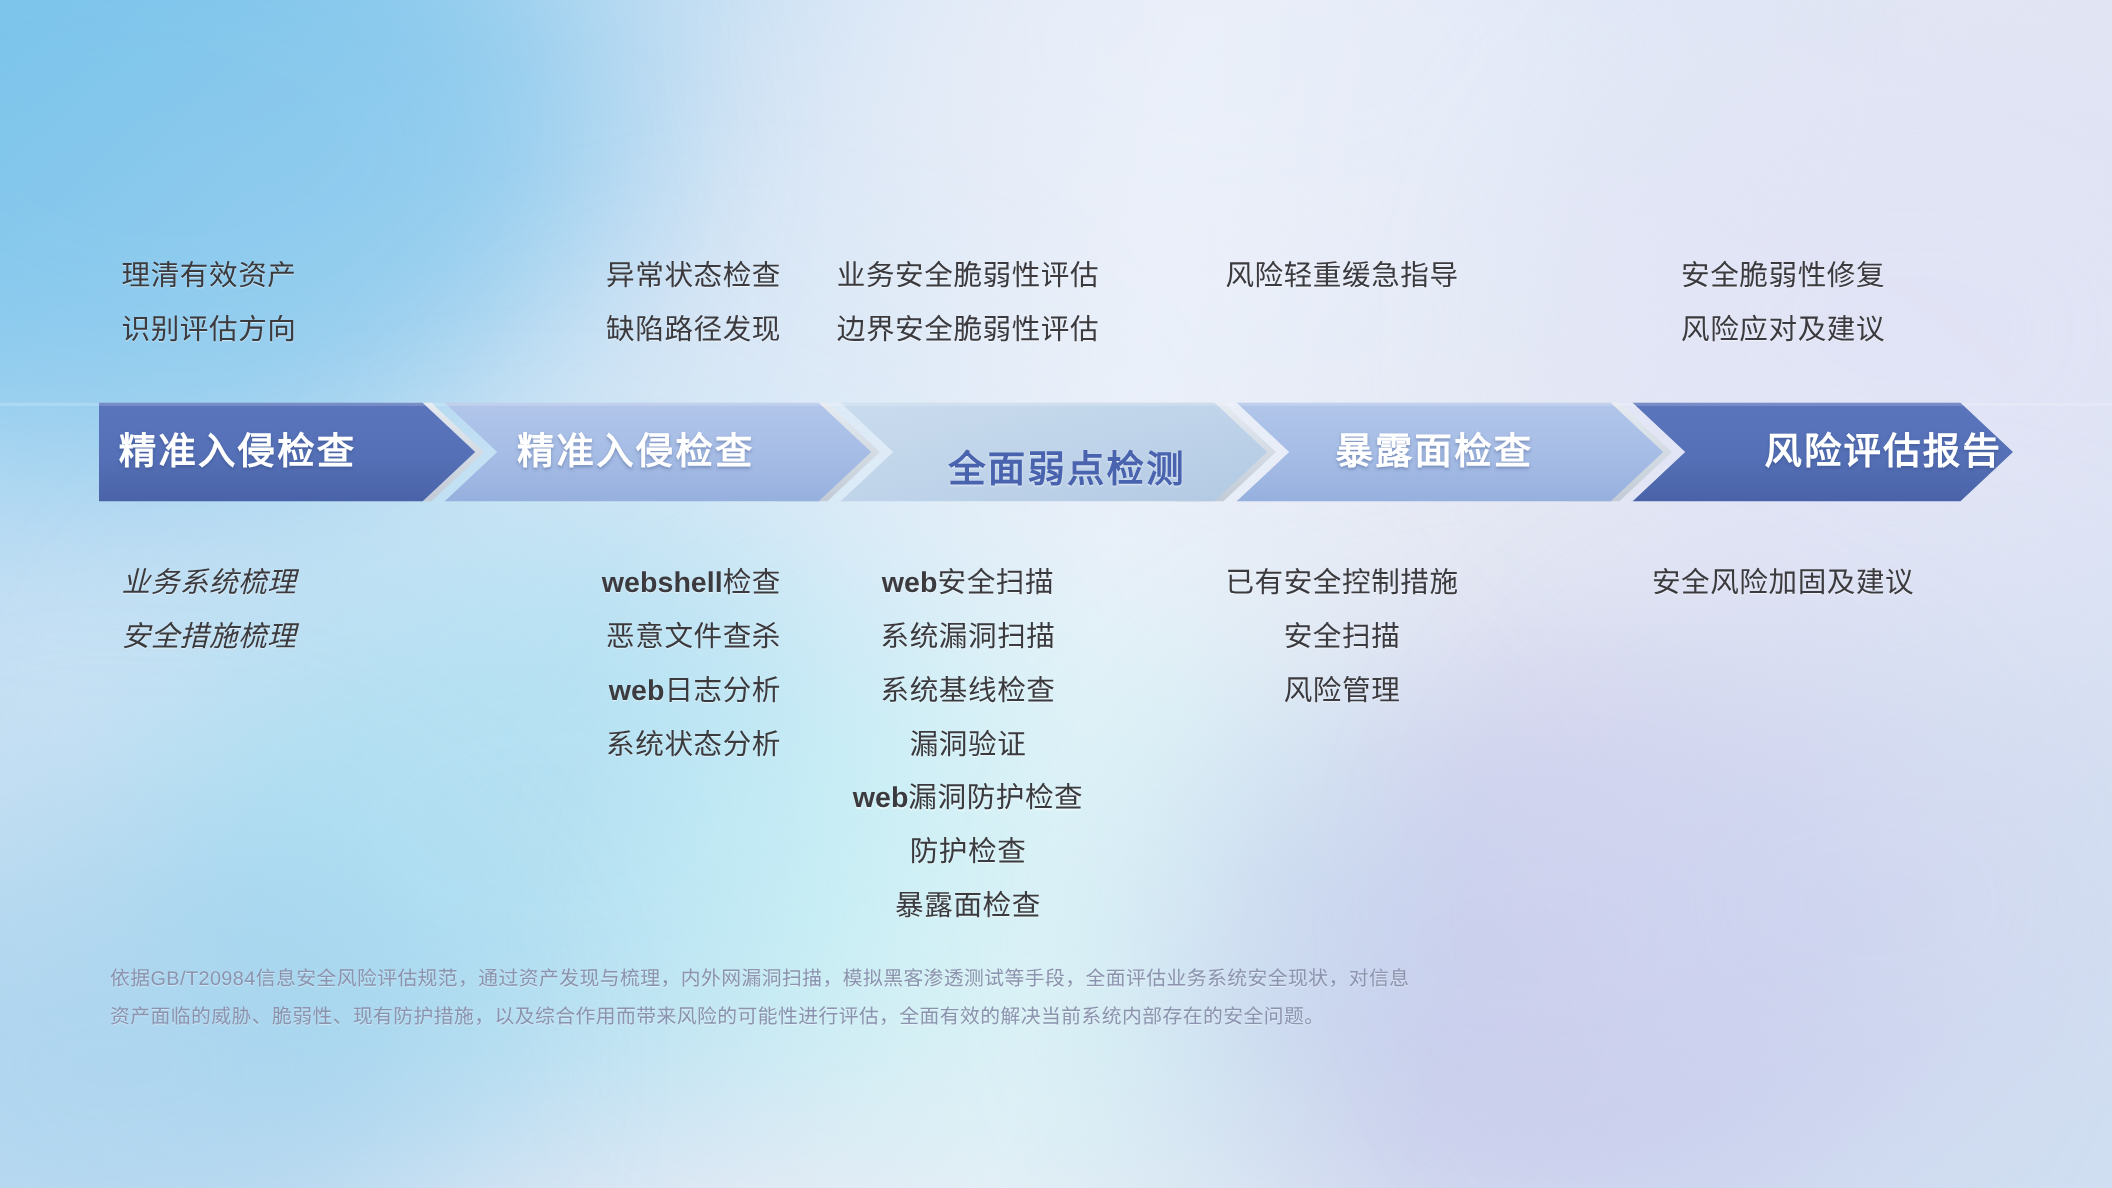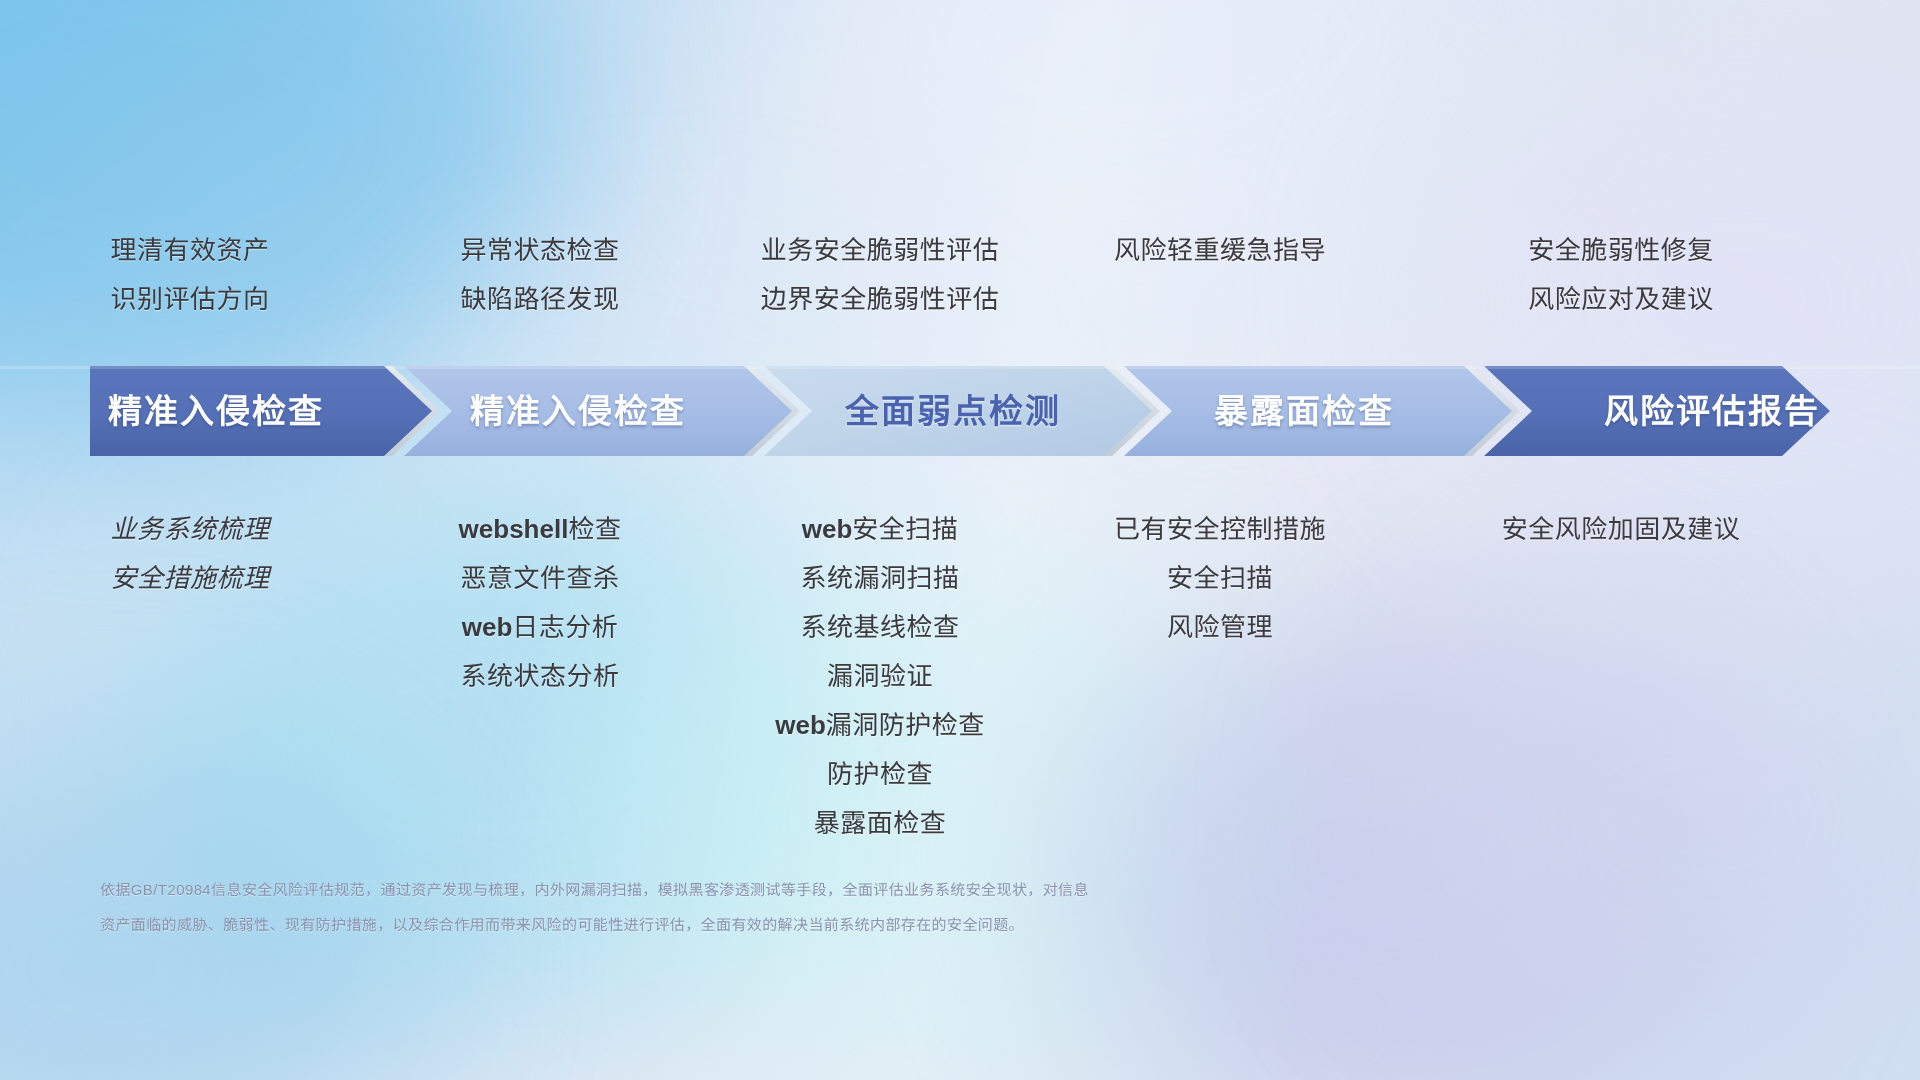--- a/index.html
+++ b/index.html
@@ -73,21 +73,21 @@
   }
   .top-row { top: 226px; align-items: flex-start; }
   .bottom-row { top: 505px; align-items: flex-start; }
 
   .col {
     box-sizing: border-box;
     text-align: center;
   }
   
   .col.c1 { width: 370px; }
-  .col.c2 { width: 340px; }
+  .col.c2 { width: 340px; text-align: right; }
   .col.c3 { width: 340px; }
   .col.c4 { width: 340px; }
   .col.c5 { width: 530px; }
 
   .top-row .col.c1 { padding-left: 10px; }
   .top-row .col.c5 { padding-right: 68px; }
   .bottom-row .col.c1 { padding-left: 10px; font-style: italic; }
   .bottom-row .col.c5 { padding-right: 68px; }
 
   .item {
@@ -122,32 +122,32 @@
     font-weight: 700;
     letter-spacing: 2px;
     white-space: nowrap;
     text-shadow: 0 2px 3px rgba(40,60,110,.35);
   }
   .chev-label.light { color: #ffffff; }
   .chev-label.dark  { color: #4a63ae; text-shadow: 0 1px 2px rgba(255,255,255,.65); }
 
   .l1 { left: 108px;  width: 250px; text-align: left; }
   .l2 { left: 470px;  width: 250px; text-align: left; }
-  .l3 { left: 828px;  width: 250px; text-align: center; }
+  .l3 { left: 828px;  width: 250px; text-align: right; margin-top: 16px; }
   .l4 { left: 1214px; width: 220px; text-align: left; }
   .l5 { left: 1604px; width: 280px; text-align: left; }
 
   
   #caption {
     position: absolute;
     left: 100px;
     top: 872px;
     width: 1560px;
     color: #8b93ae;
-    font-size: 15px;
+    font-size: 18px;
     line-height: 35px;
     letter-spacing: .4px;
     text-shadow: 0 1px 1px rgba(255,255,255,.45);
   }
   #caption .line { white-space: nowrap; }
 </style>
 </head>
 <body>
 
 <div id="stage">

